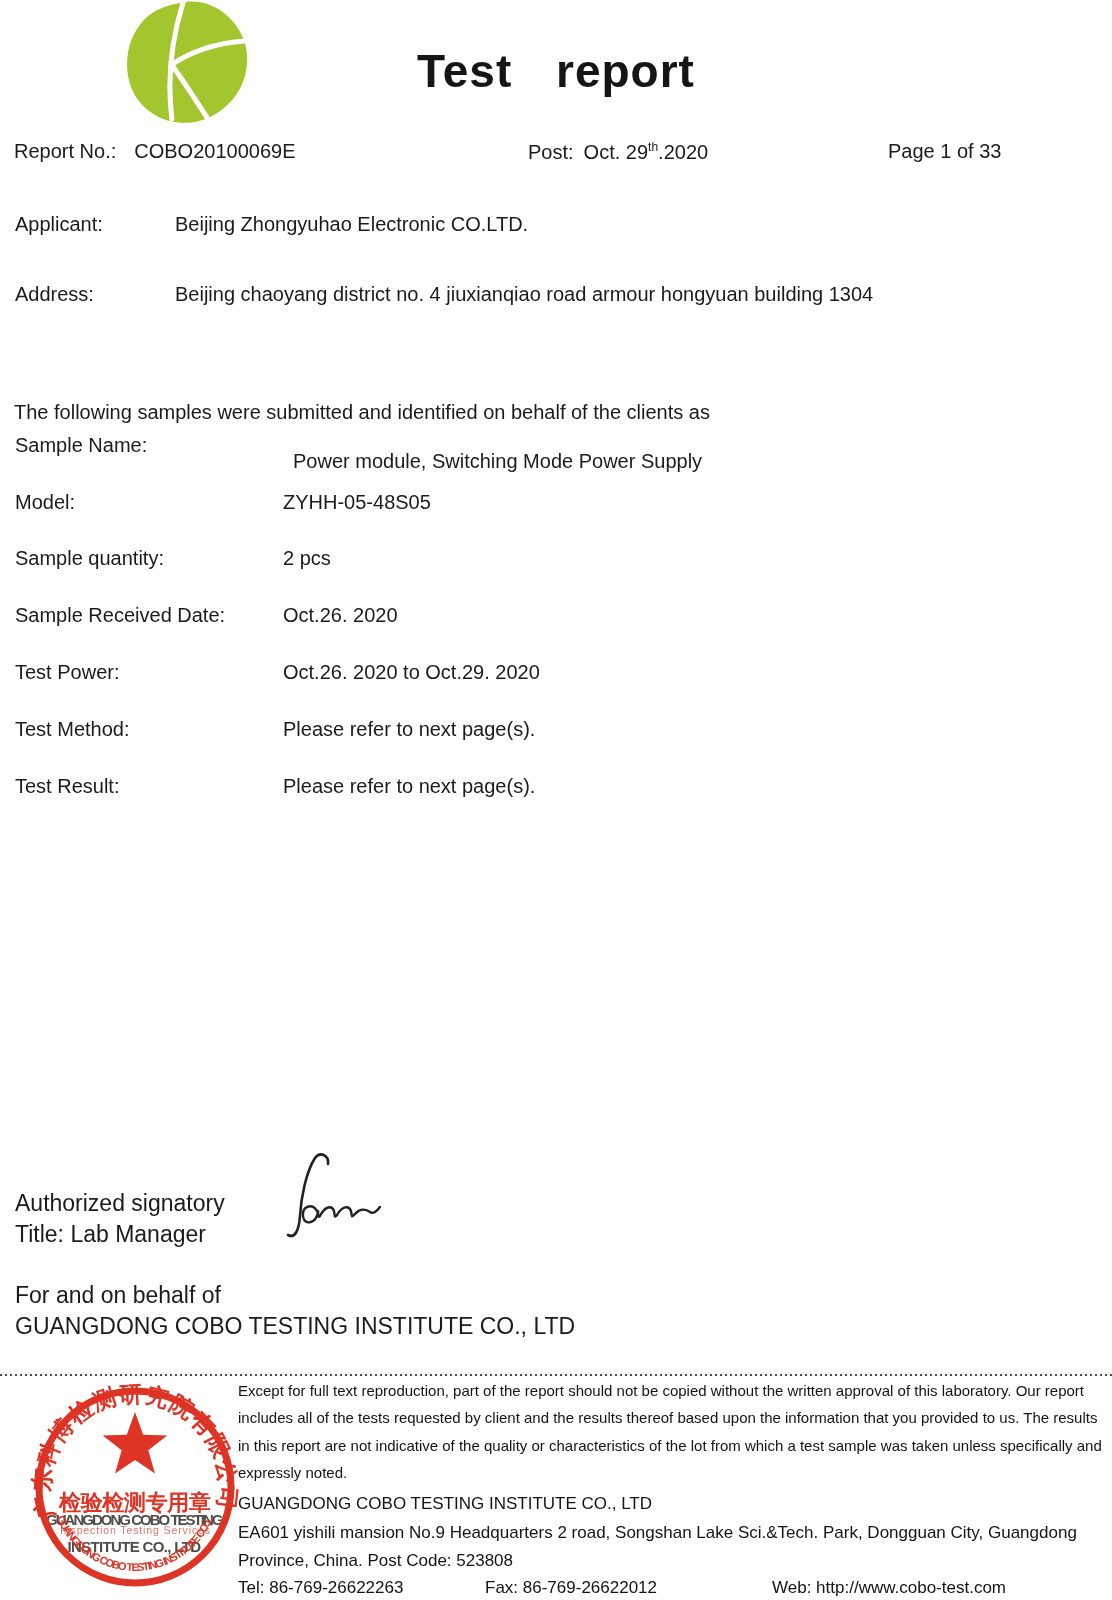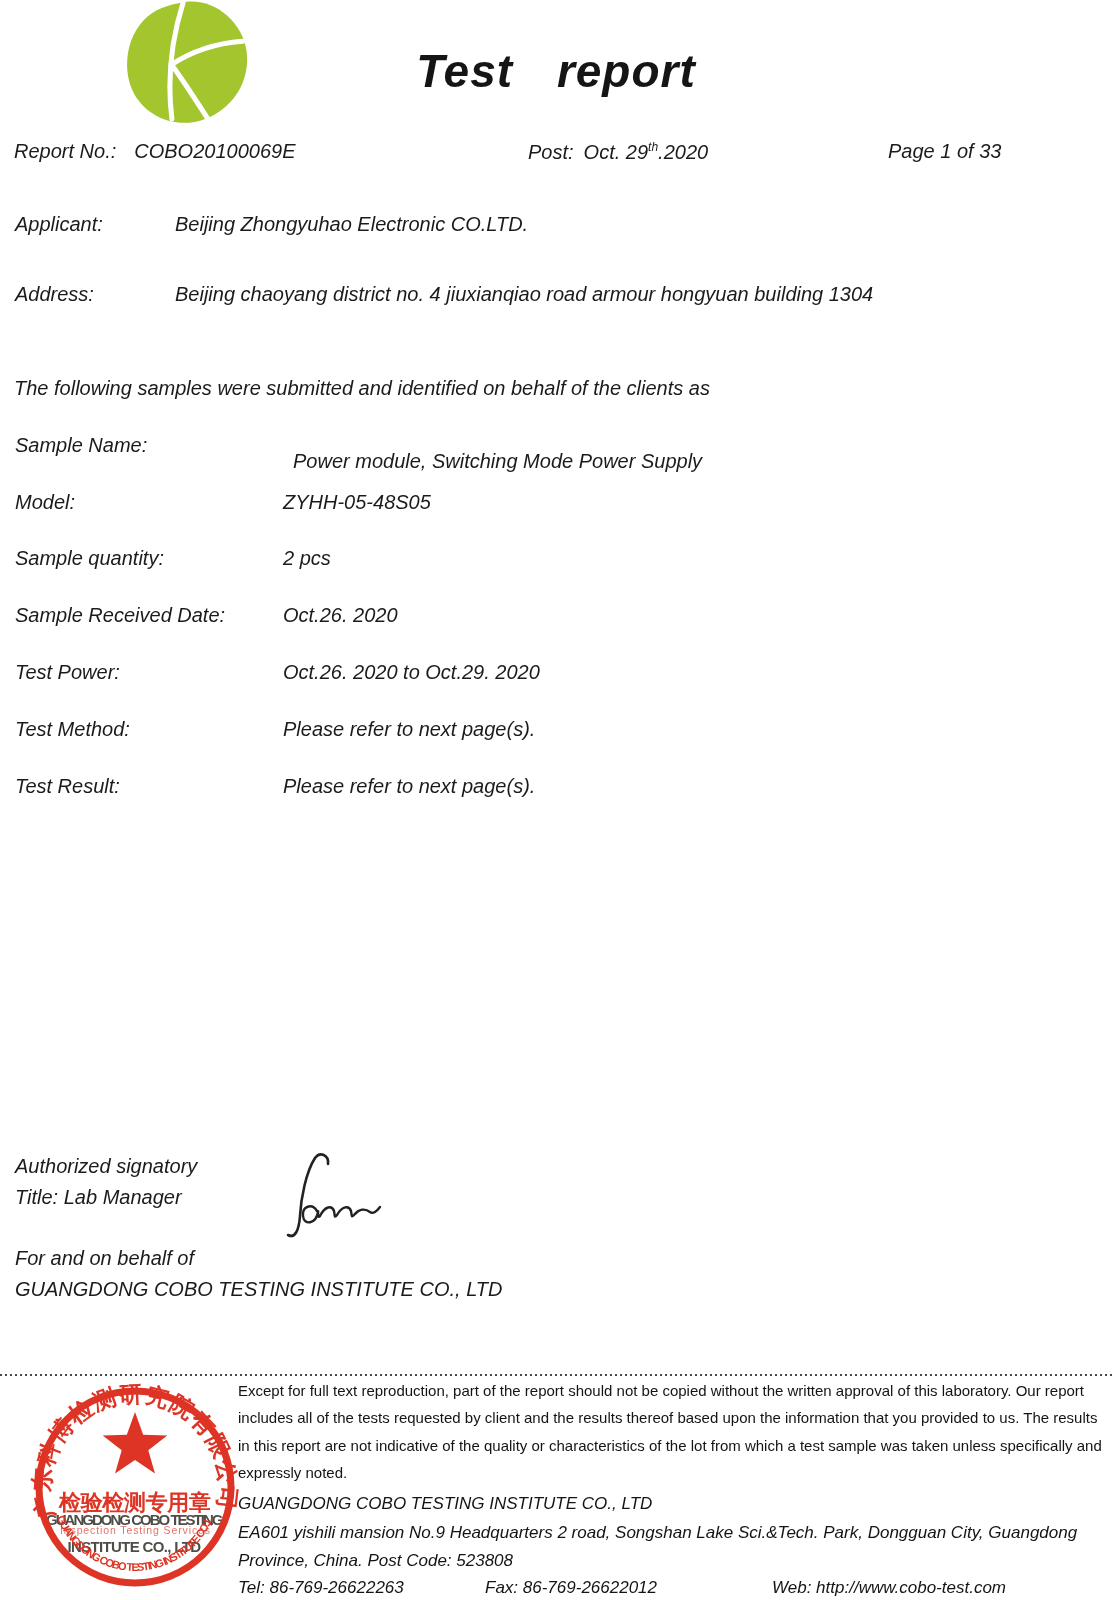--- a/index.html
+++ b/index.html
@@ -1,31 +1,31 @@
 <!DOCTYPE html>
 <html><head>
 <meta charset="utf-8">
 <style>
   html,body{margin:0;padding:0;background:#ffffff;}
   .page{
     position:relative;width:1112px;height:1600px;background:#ffffff;
     font-family:"Liberation Sans","DejaVu Sans",sans-serif;color:#1b1b1b;overflow:hidden;
   }
-  .abs{position:absolute;white-space:nowrap;font-style:italic;}
+  .abs{position:absolute;white-space:nowrap;}
   .page-title{
     left:0;top:44px;width:1112px;text-align:center;
     font-size:46px;font-weight:bold;word-spacing:30px;letter-spacing:1px;color:#151515;
   }
   .hdr-row{font-size:20px;}
   .lbl{font-size:20px;}
   .val{font-size:20px;}
   sup{font-size:12px;}
   .gap18{display:inline-block;width:18px;}
-  .intro{font-size:20px;}
-  .sig-line{font-size:20px;}
+  .intro{font-size:20px;margin-top:24px;}
+  .sig-line{font-size:23px;margin-top:35px;}
   .divider-dotted{
     position:absolute;left:0;top:1374px;width:1112px;height:2px;
     background:repeating-linear-gradient(90deg,#4a4a4a 0 2px,transparent 2px 5px);
   }
   .disclaimer{
     position:absolute;left:238px;top:1377px;width:868px;
     font-size:15px;line-height:27.3px;color:#141414;white-space:normal;margin:0;
   }
   .foot{font-size:17px;color:#141414;}
   .stamp-wrap{position:absolute;left:14px;top:1382px;width:210px;height:210px;margin-left:16px;}

